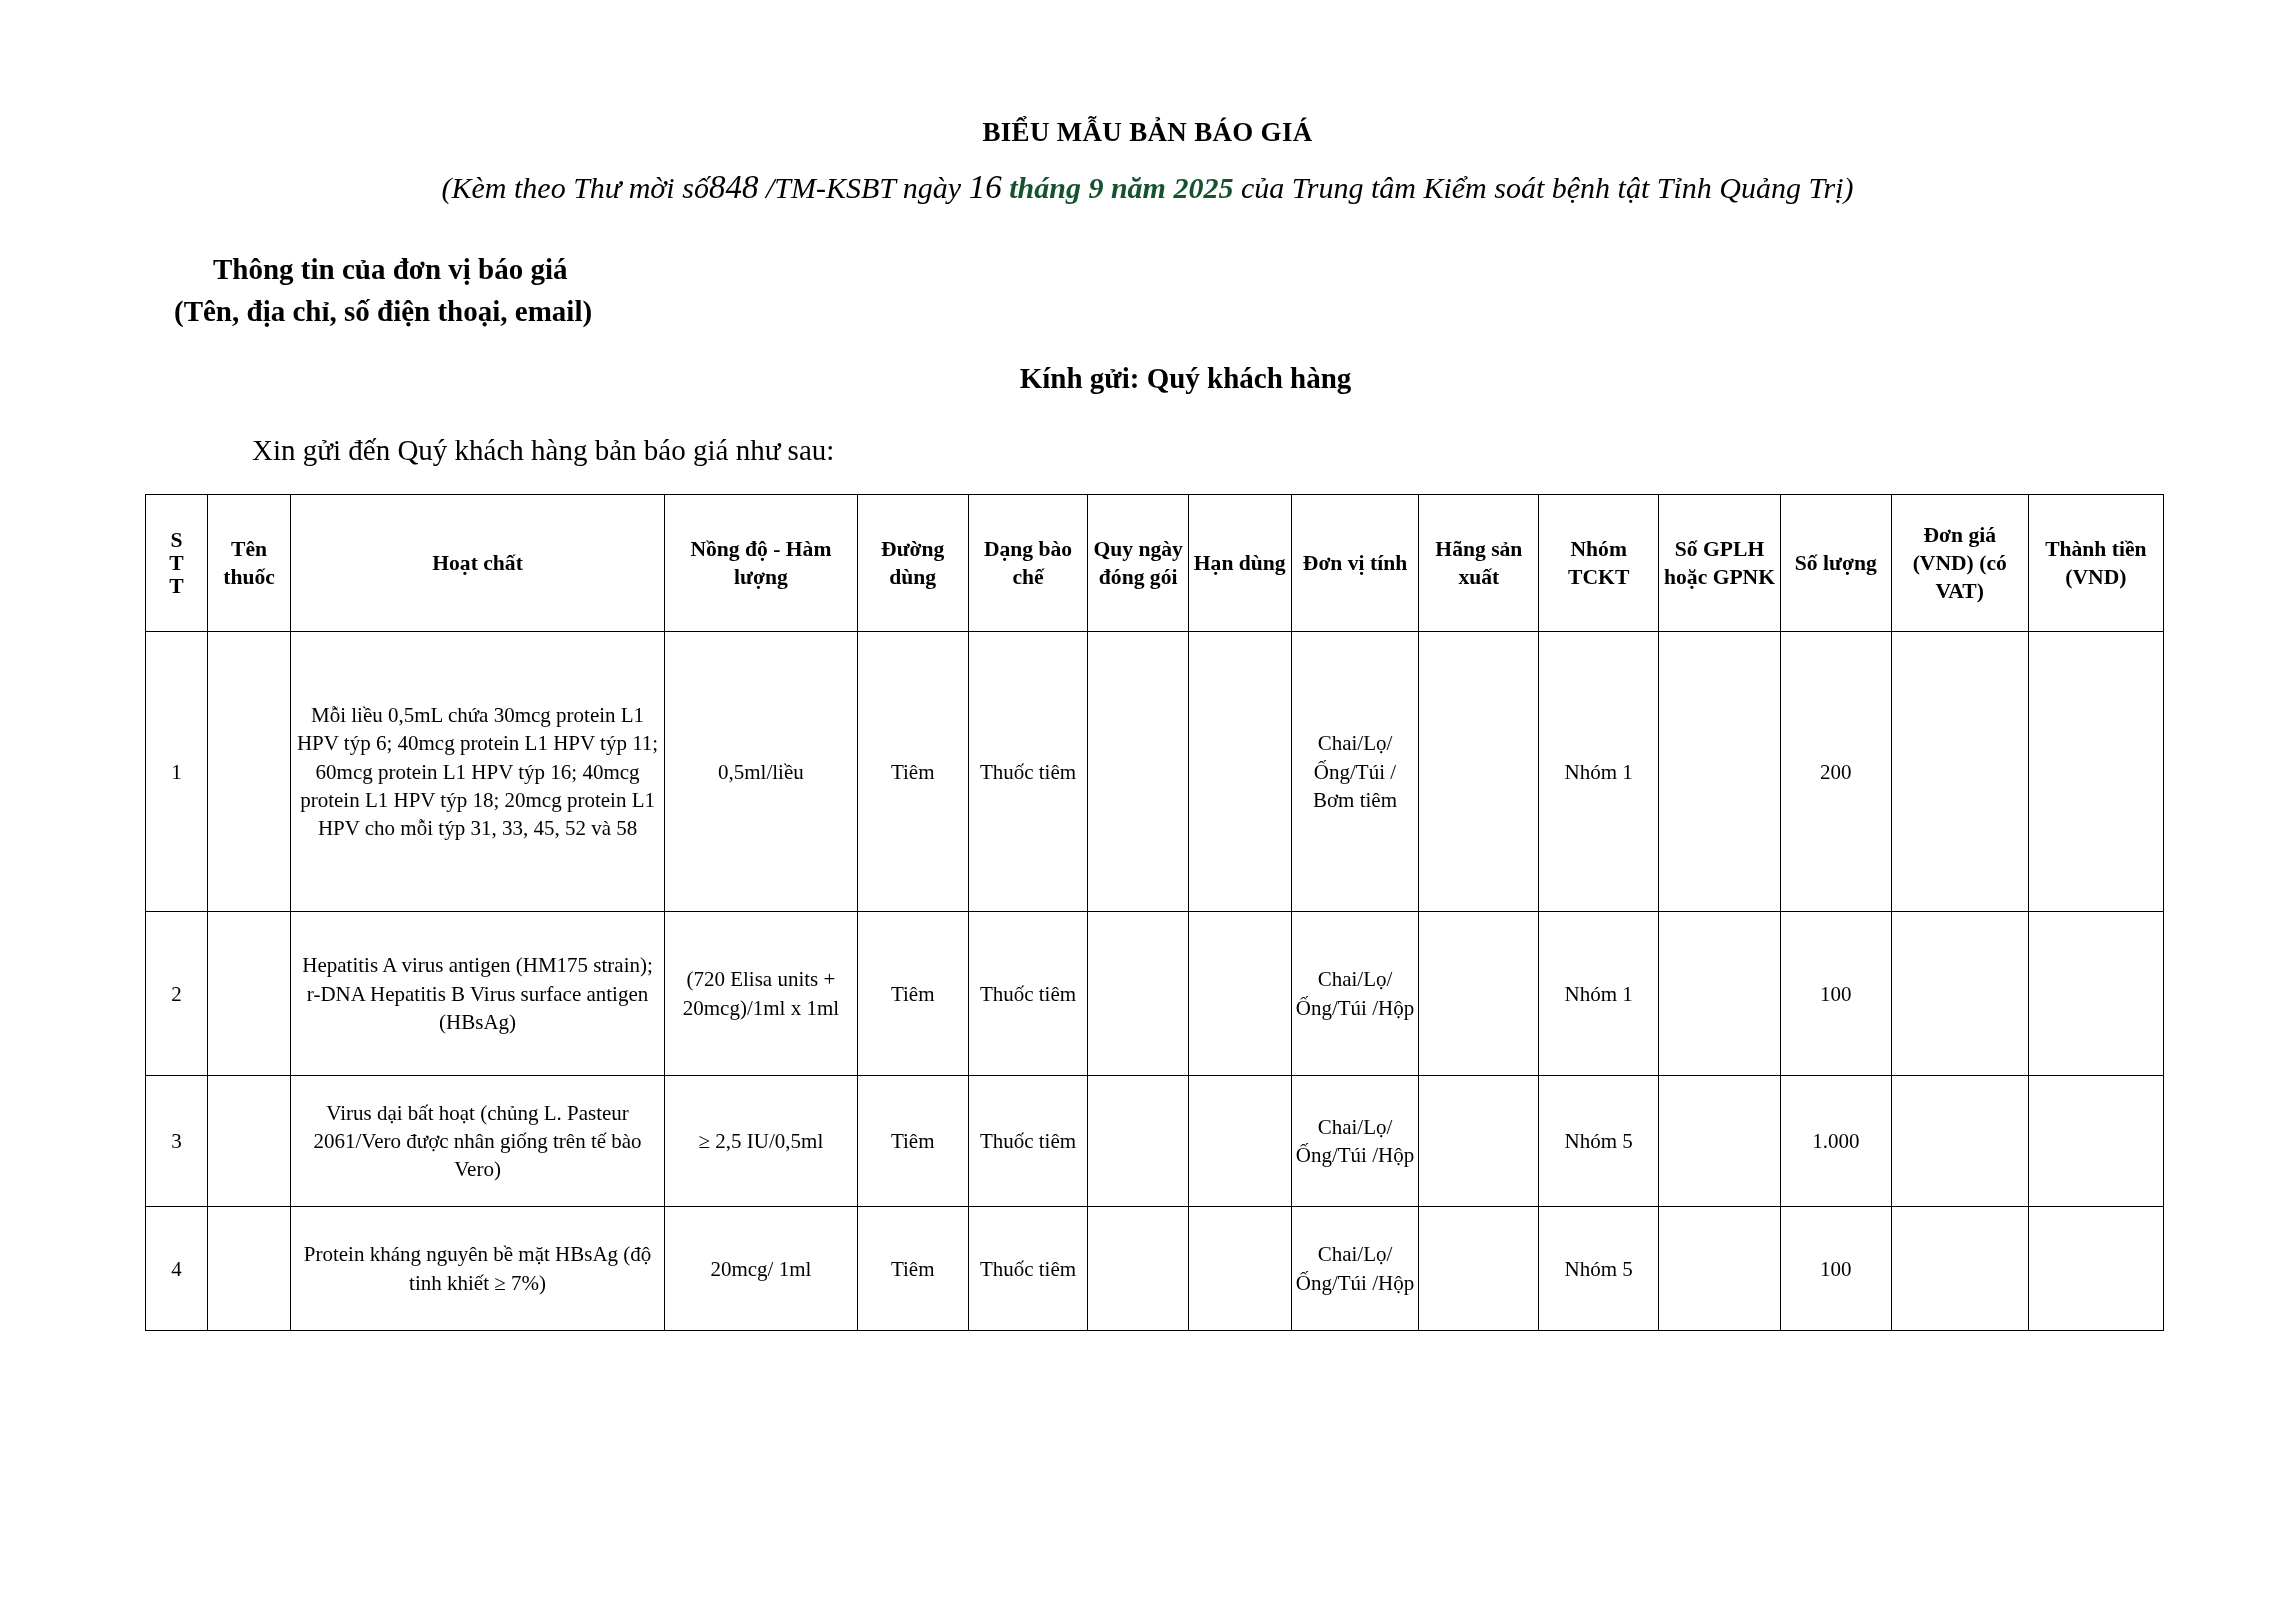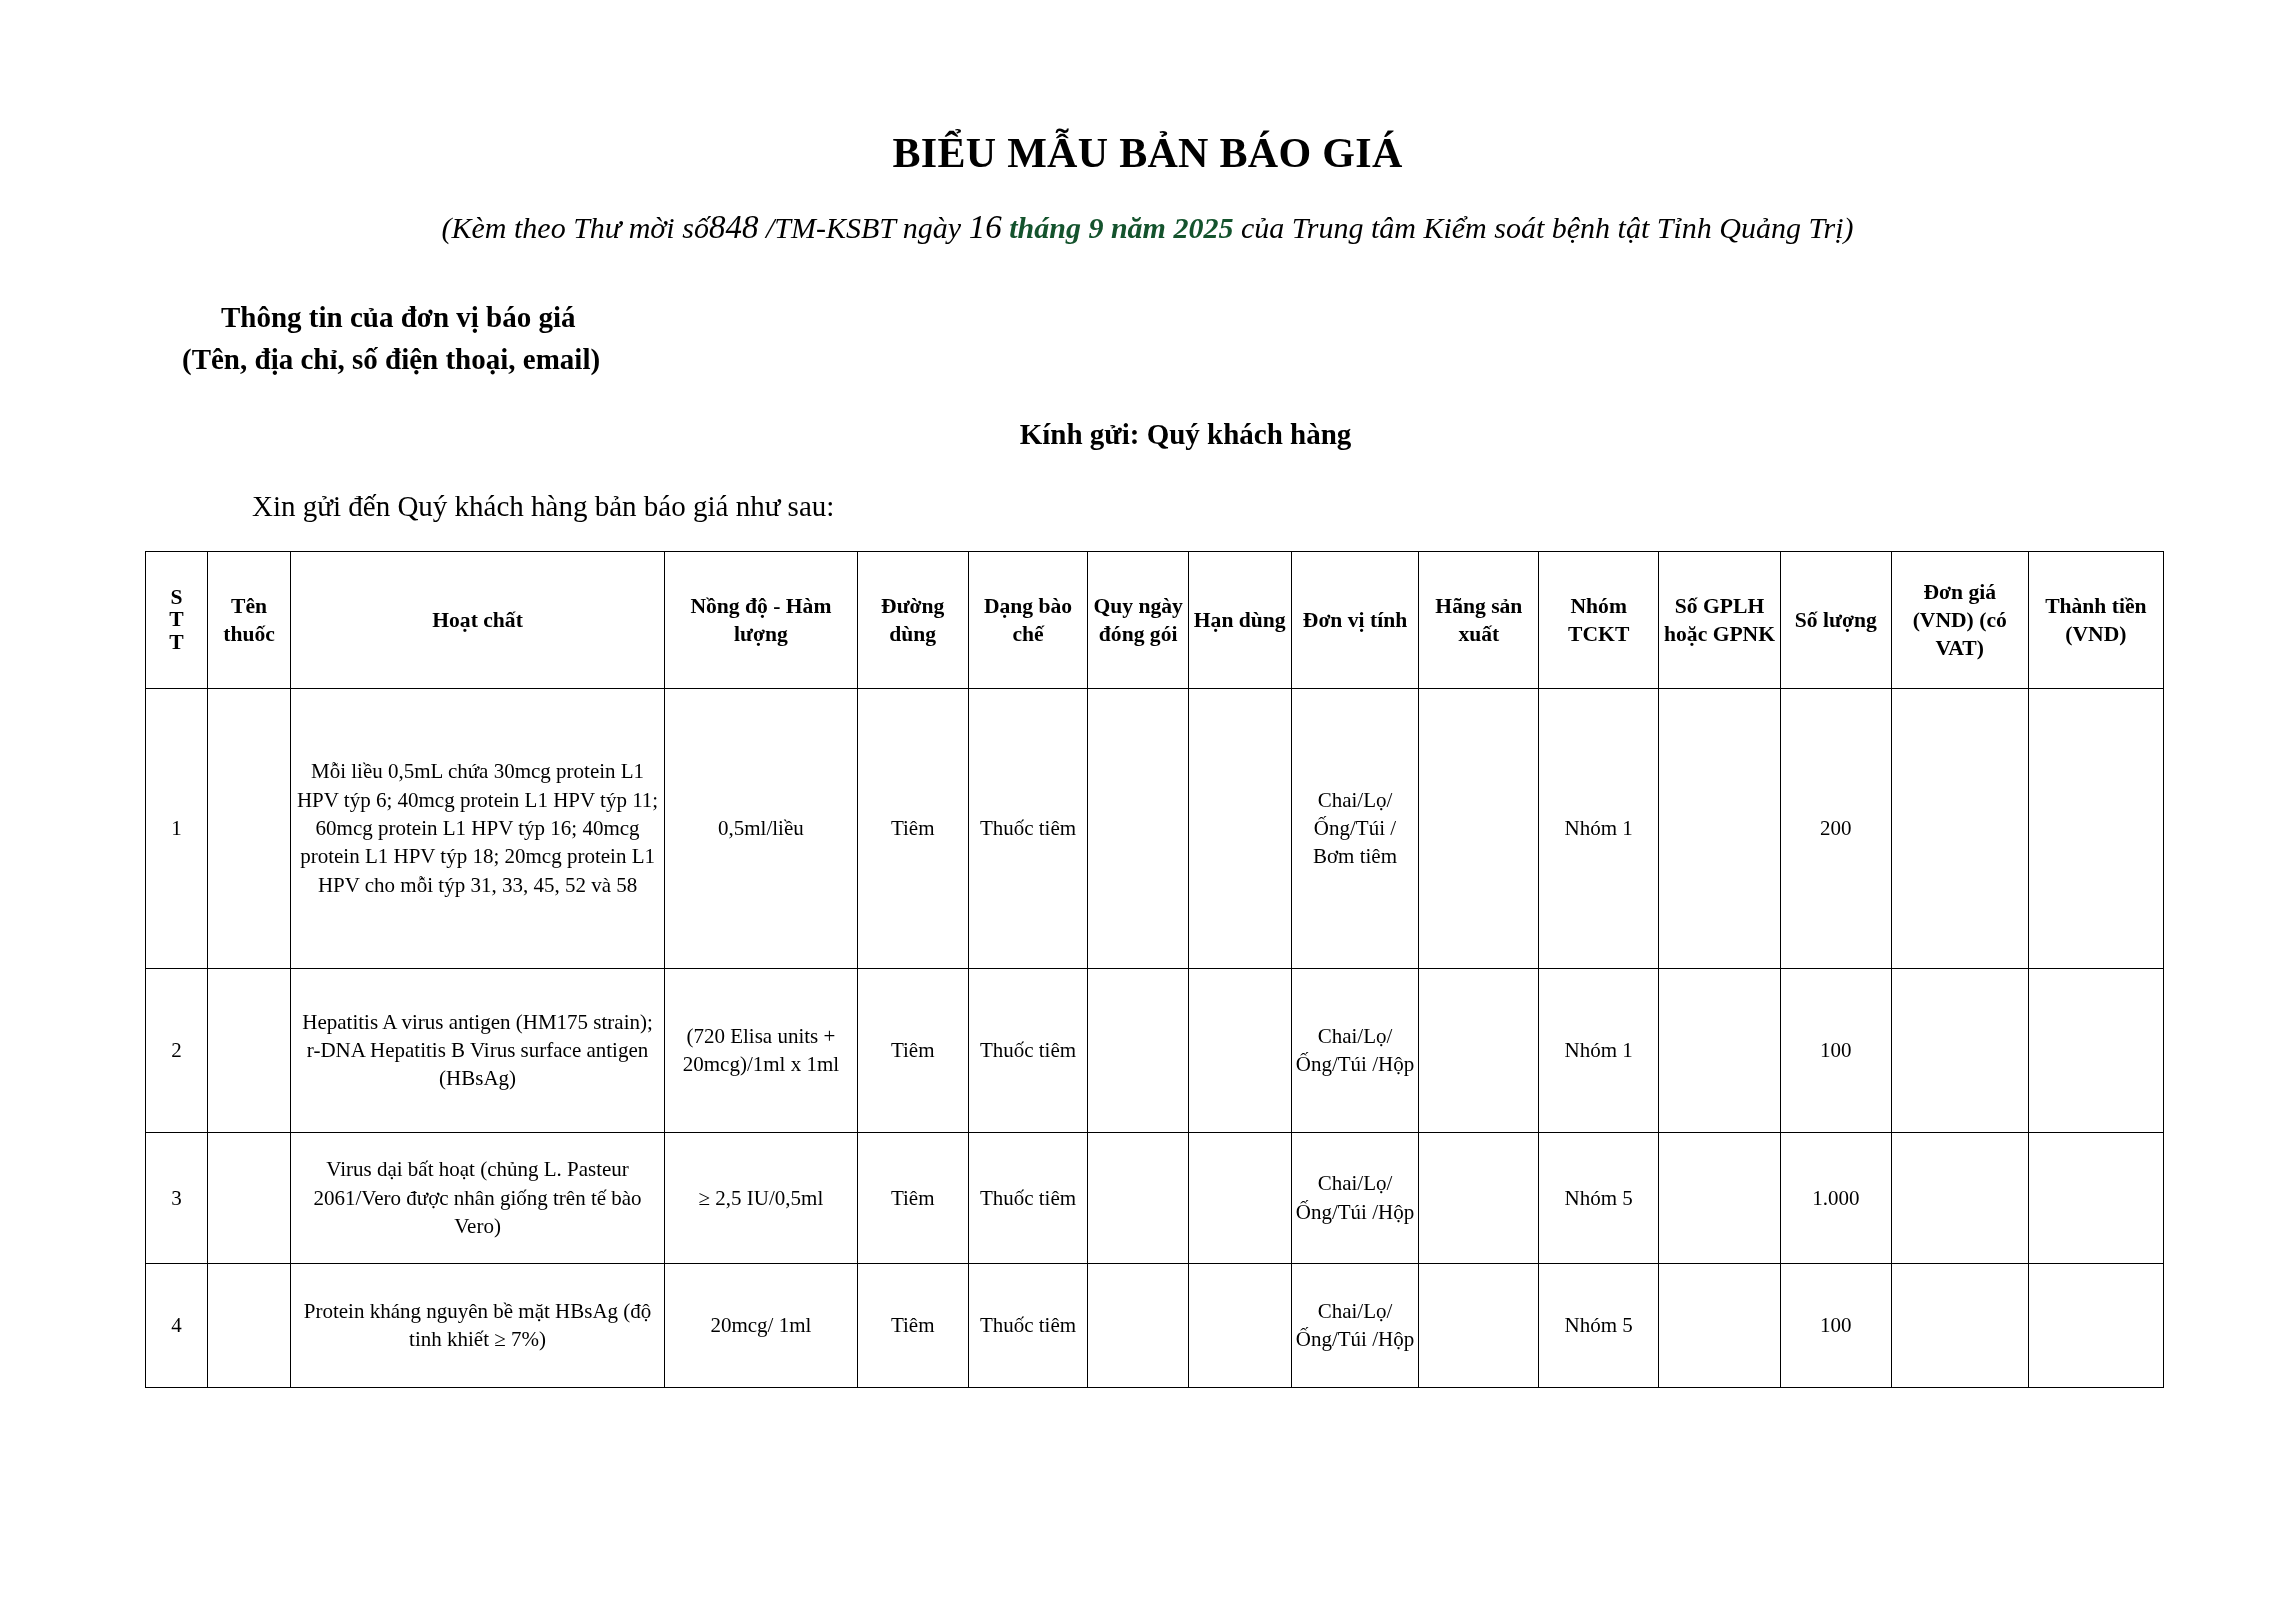--- a/index.html
+++ b/index.html
@@ -21,24 +21,24 @@
   .page {
     position: relative;
     width: 2295px;
     height: 1623px;
     padding: 0;
   }
 
   
   .doc-title {
     text-align: center;
-    font-size: 42px;
+    font-size: 27px;
     font-weight: bold;
     letter-spacing: 0.3px;
-    margin: 12px;
+    margin: 0;
     padding-top: 118px;
     line-height: 1.1;
   }
 
   .doc-subtitle {
     text-align: center;
     font-style: italic;
     font-size: 30px;
     margin: 0;
     padding-top: 21px;
@@ -50,21 +50,21 @@
     font-size: 33px;
   }
   .doc-subtitle .red {
     color: #14532d;
     font-style: italic;
     font-weight: bold;
   }
 
   
   .sender-block {
-    margin: 8px;
+    margin: 0;
     padding-left: 213px;
     padding-top: 41px;
   }
   .sender-line {
     font-weight: bold;
     font-size: 29px;
     line-height: 1.45;
     white-space: nowrap;
   }
   .sender-line.indent-less {

